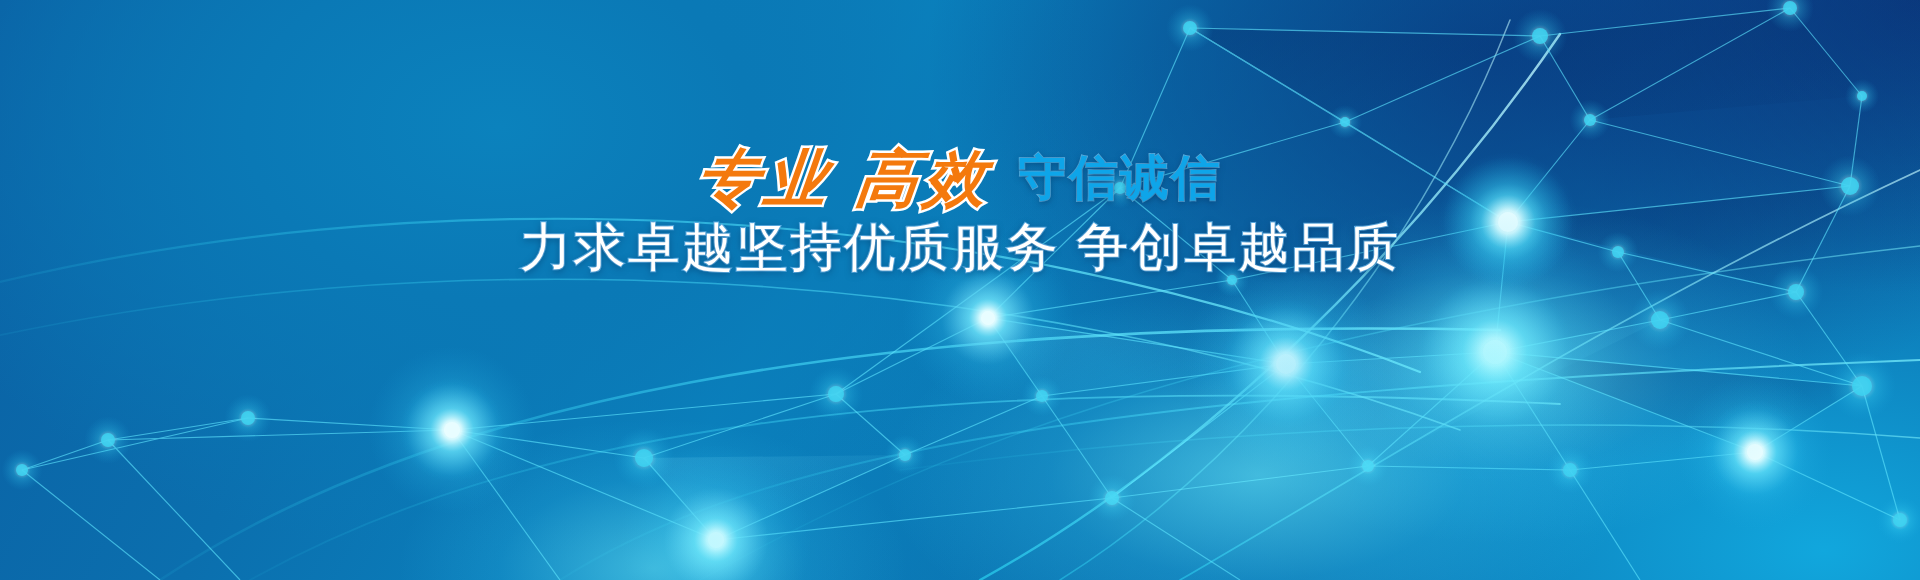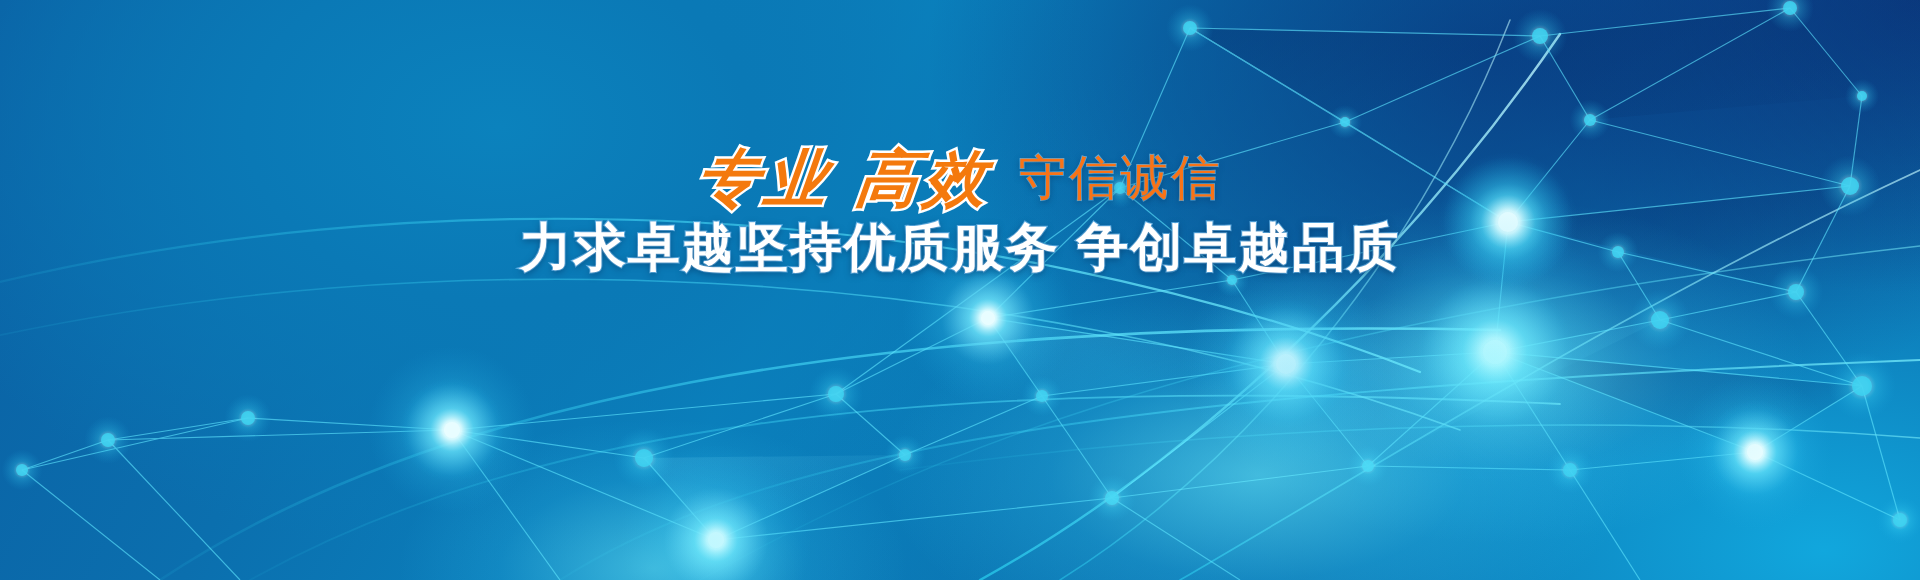--- a/index.html
+++ b/index.html
@@ -54,34 +54,34 @@
     color:#f4790d;
     letter-spacing:6px;
     transform:skewX(-6deg);
     -webkit-text-stroke:5px #ffffff;
     paint-order:stroke fill;
     text-shadow:0 0 2px rgba(255,255,255,.9);
   }
   .line1 .sub{
     display:inline-block;
     font-size:48px;
-    font-weight:normal;
-    color:#f97316;
+    font-weight:bold;
+    color:#0ea5e9;
     letter-spacing:3px;
     margin-left:26px;
     vertical-align:6px;
     -webkit-text-stroke:1.5px rgba(120,195,240,.85);
     paint-order:stroke fill;
     text-shadow:0 2px 6px rgba(3,45,90,.55);
   }
   .line2{
     display:block;
     white-space:nowrap;
     font-size:52px;
-    font-weight:bold;
+    font-weight:normal;
     color:#ffffff;
     letter-spacing:2px;
     line-height:1.05;
     -webkit-text-stroke:2px rgba(105,185,238,.9);
     paint-order:stroke fill;
     text-shadow:0 2px 7px rgba(3,45,90,.55);
   }
 </style>
 </head>
 <body>

